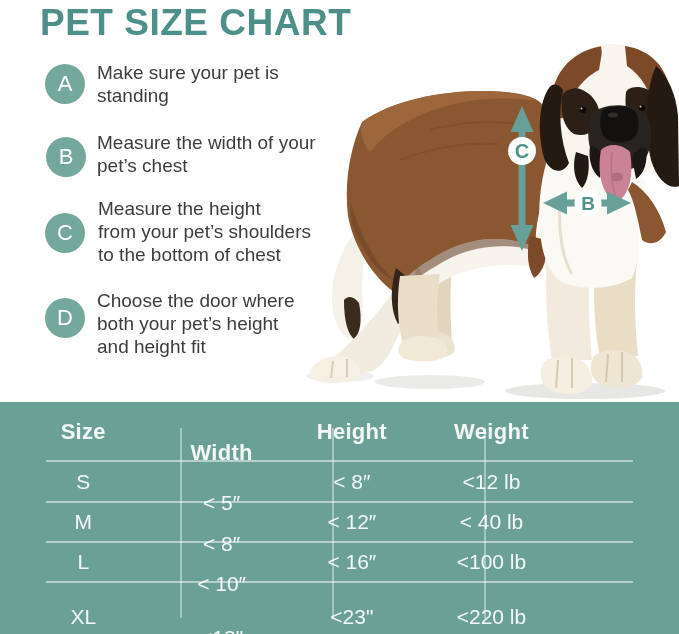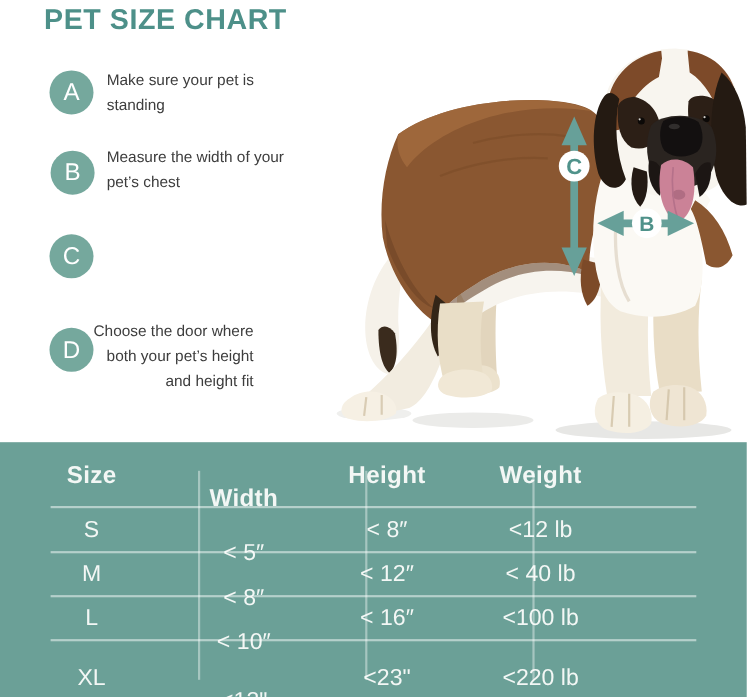--- a/index.html
+++ b/index.html
@@ -1,24 +1,24 @@
 <!DOCTYPE html>
 <html><head>
 <meta charset="utf-8">
 <style>
   html,body{margin:0;padding:0;}
   body{width:679px;height:634px;background:#fff;font-family:"Liberation Sans",sans-serif;}
   .canvas{position:relative;width:679px;height:634px;background:#ffffff;overflow:hidden;}
 
-  .page-title{position:absolute;left:40px;top:2px;font-size:26px;font-weight:700;
+  .page-title{position:absolute;left:40px;top:2px;font-size:37px;font-weight:700;
     color:#4d9089;letter-spacing:.5px;white-space:nowrap;}
 
   .badge{position:absolute;width:40px;height:40px;border-radius:50%;background:#75a89d;
     color:#ffffff;display:flex;align-items:center;justify-content:center;font-size:22px;font-weight:400;}
-  .step-text{position:absolute;font-size:14px;line-height:23px;color:#3d3d3d;white-space:nowrap;}
+  .step-text{position:absolute;font-size:19px;line-height:23px;color:#3d3d3d;white-space:nowrap;}
 
   .dog-svg{position:absolute;left:280px;top:40px;width:399px;height:362px;}
 
   .size-table{position:absolute;left:0;top:402px;width:679px;height:232px;background:#6ba097;}
   .trow{position:absolute;left:0;width:586px;display:flex;}
   .trow-head{top:0;height:59px;}
   .trow-s{top:59px;height:41px;}
   .trow-m{top:100px;height:40px;}
   .trow-l{top:140px;height:40px;}
   .trow-xl{top:194px;height:42px;}
@@ -53,25 +53,30 @@
     <span>B</span>
   </div>
   <div class="step-text" style="left:97px;top:131px;">
     <div>Measure the width of your</div>
     <div>pet’s chest</div>
   </div>
 
   <div class="badge" style="left:45px;top:213px;">
     <span>C</span>
   </div>
+  <div class="step-text" style="left:98px;top:197px;">
+    <div>Measure the height</div>
+    <div>from your pet’s shoulders</div>
+    <div>to the bottom of chest</div>
+  </div>
 
   <div class="badge" style="left:45px;top:298px;">
     <span>D</span>
   </div>
-  <div class="step-text" style="left:85px;top:289px;text-align:right;">
+  <div class="step-text" style="left:97px;top:289px;">
     <div>Choose the door where</div>
     <div>both your pet’s height</div>
     <div>and height fit</div>
   </div>
 
   <svg class="dog-svg" viewBox="280 40 399 362">
     <g>
       <ellipse cx="585" cy="391" rx="80" ry="8" fill="#e7e7e5"></ellipse>
       <ellipse cx="430" cy="382" rx="55" ry="7" fill="#ebebe9"></ellipse>
       <ellipse cx="340" cy="376" rx="34" ry="6" fill="#efefed"></ellipse>

